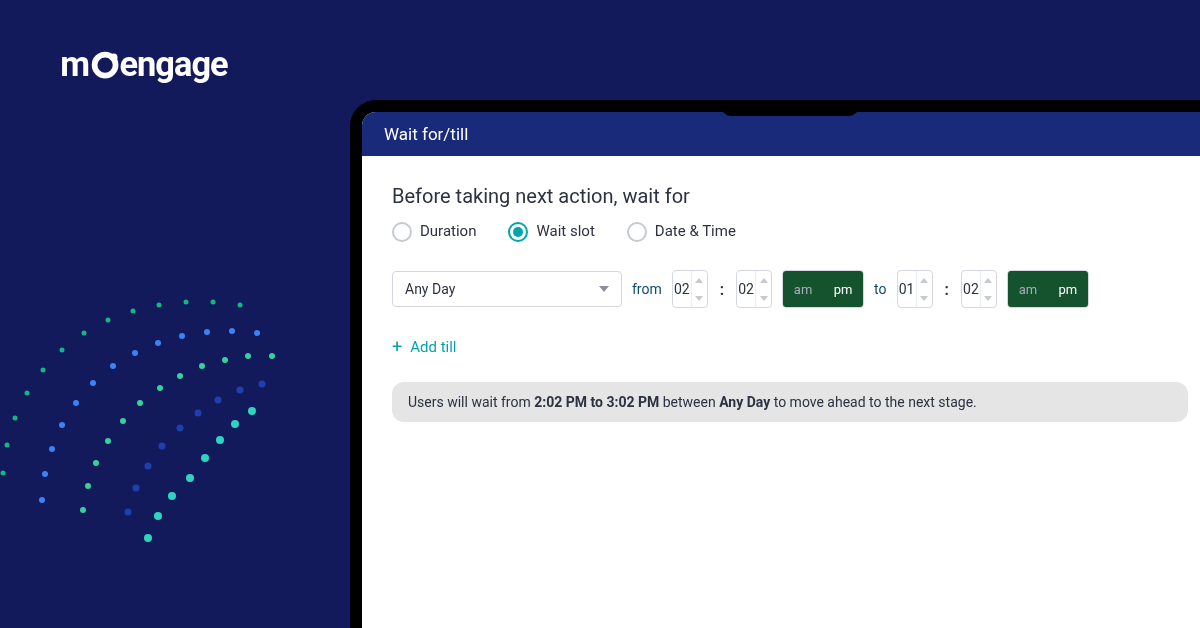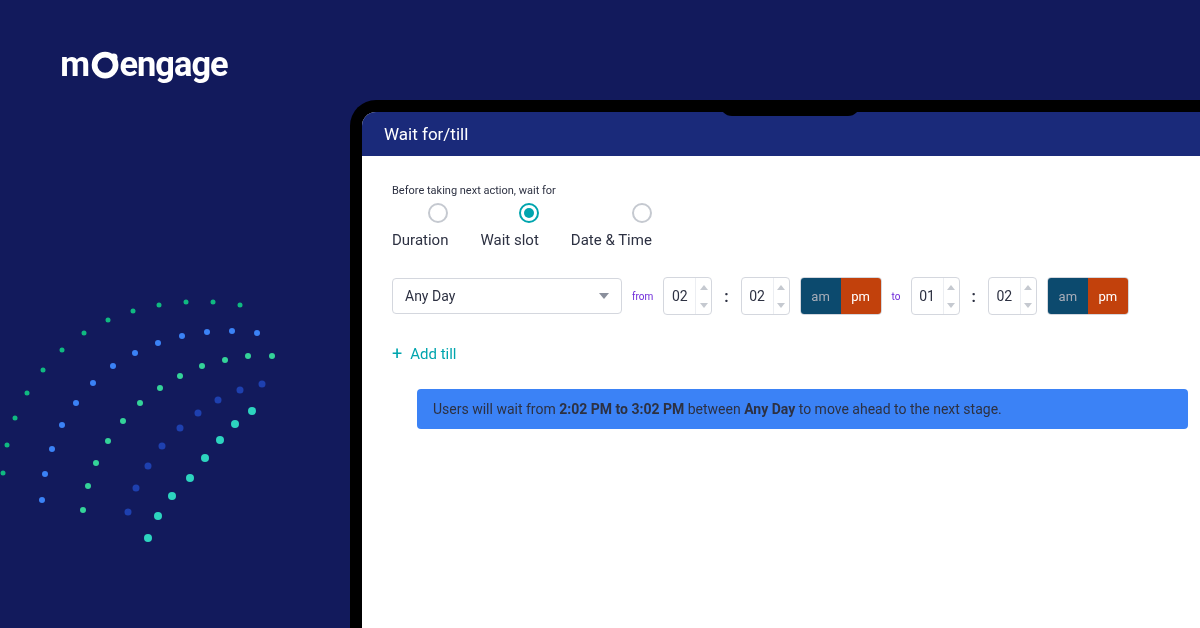--- a/index.html
+++ b/index.html
@@ -67,35 +67,34 @@
     color: #fff;
     padding: 12px 22px;
     font-size: 17px;
     font-weight: 400;
   }
   .panel-body {
     padding: 28px 30px;
   }
   .prompt {
     color: #2d3142;
-    font-size: 11px;
-    margin-bottom: 6px;
+    font-size: 20px;
+    margin-bottom: 14px;
   }
   .radio-row {
     display: flex;
     gap: 32px;
     align-items: center;
     margin-bottom: 28px;
   }
   .radio-opt {
     display: flex;
-    align-items: flex-end;
+    align-items: flex-start;
     gap: 8px;
     cursor: pointer;
-    flex-direction: column;
   }
   .radio-circle {
     width: 20px;
     height: 20px;
     border: 2px solid #c5c9d0;
     border-radius: 50%;
     position: relative;
     flex-shrink: 0;
   }
   .radio-circle.selected {
@@ -132,29 +131,29 @@
     font-size: 14px;
     color: #2d3142;
   }
   .select .caret {
     width: 0; height: 0;
     border-left: 5px solid transparent;
     border-right: 5px solid transparent;
     border-top: 6px solid #8a8f9c;
   }
   .lbl {
-    font-size: 10px;
-    color: #6d28d9;
+    font-size: 14px;
+    color: #0c4a6e;
   }
   .spinner {
     border: 1px solid #d4d7de;
     border-radius: 4px;
     display: flex;
     align-items: stretch;
-    width: 49px;
+    width: 36px;
     height: 38px;
     background: #fff;
   }
   .spinner .val {
     flex: 1;
     display: flex;
     align-items: center;
     justify-content: center;
     font-size: 14px;
     color: #2d3142;
@@ -186,48 +185,47 @@
     overflow: hidden;
     height: 38px;
   }
   .ampm .seg {
     width: 40px;
     display: flex;
     align-items: center;
     justify-content: center;
     font-size: 13px;
     cursor: pointer;
-    background: #0c4a6e;
+    background: #14532d;
     color: #a8adb8;
   }
   .ampm .seg.active {
-    background: #c2410c;
+    background: #14532d;
     color: #fff;
   }
   .add-more {
     display: inline-flex;
     align-items: center;
     gap: 8px;
     color: #00a5ae;
     font-size: 15px;
     cursor: pointer;
     margin-bottom: 26px;
   }
   .add-more .plus {
     font-size: 18px;
     font-weight: 400;
     line-height: 1;
   }
   .summary {
-    background: #3b82f6;
-    border-radius: 4px;
+    background: #e5e5e5;
+    border-radius: 12px;
     padding: 12px 16px;
     font-size: 14px;
     color: #2d3142;
-    margin-left: 25px;
   }
   .summary b { font-weight: 700; }
 </style>
 </head>
 <body>
 
 <div class="logo">
   <svg viewBox="0 0 230 44" fill="none">
     <text x="0" y="32" fill="#fff" font-family="inherit" font-size="36" font-weight="700" letter-spacing="-1">m</text>
     <circle cx="47" cy="21" r="11" stroke="#fff" stroke-width="6" fill="none"></circle>

